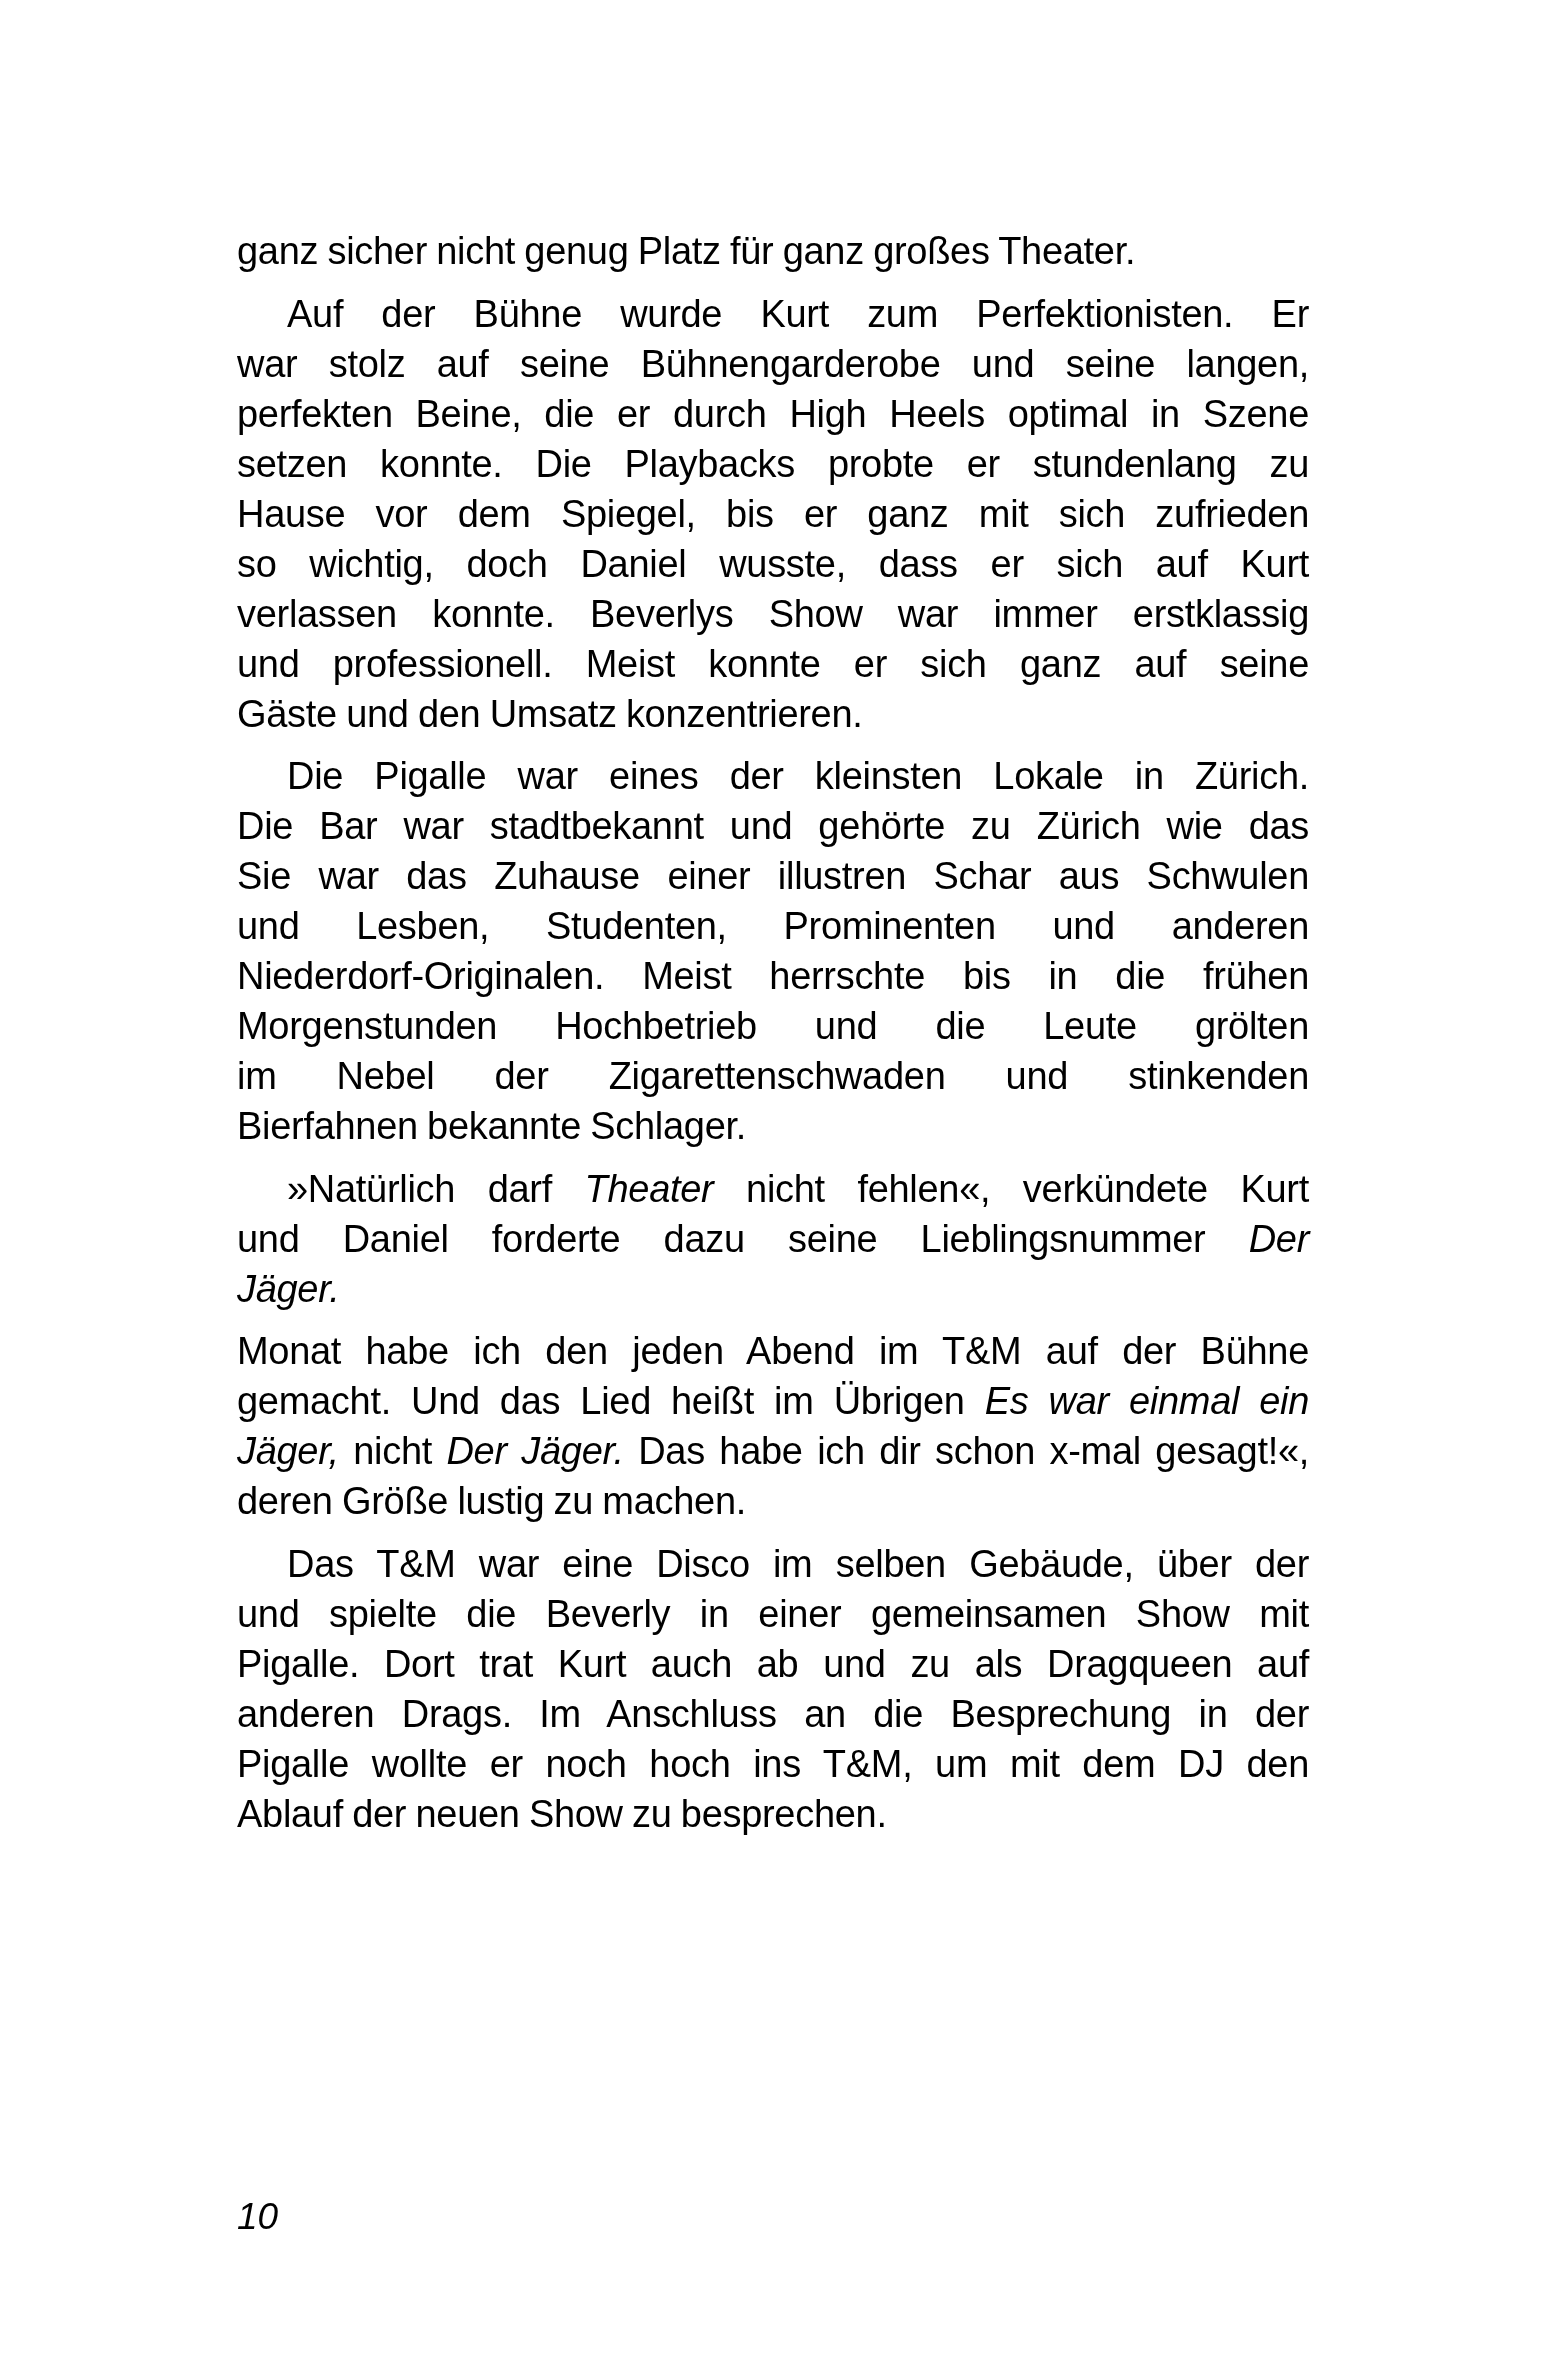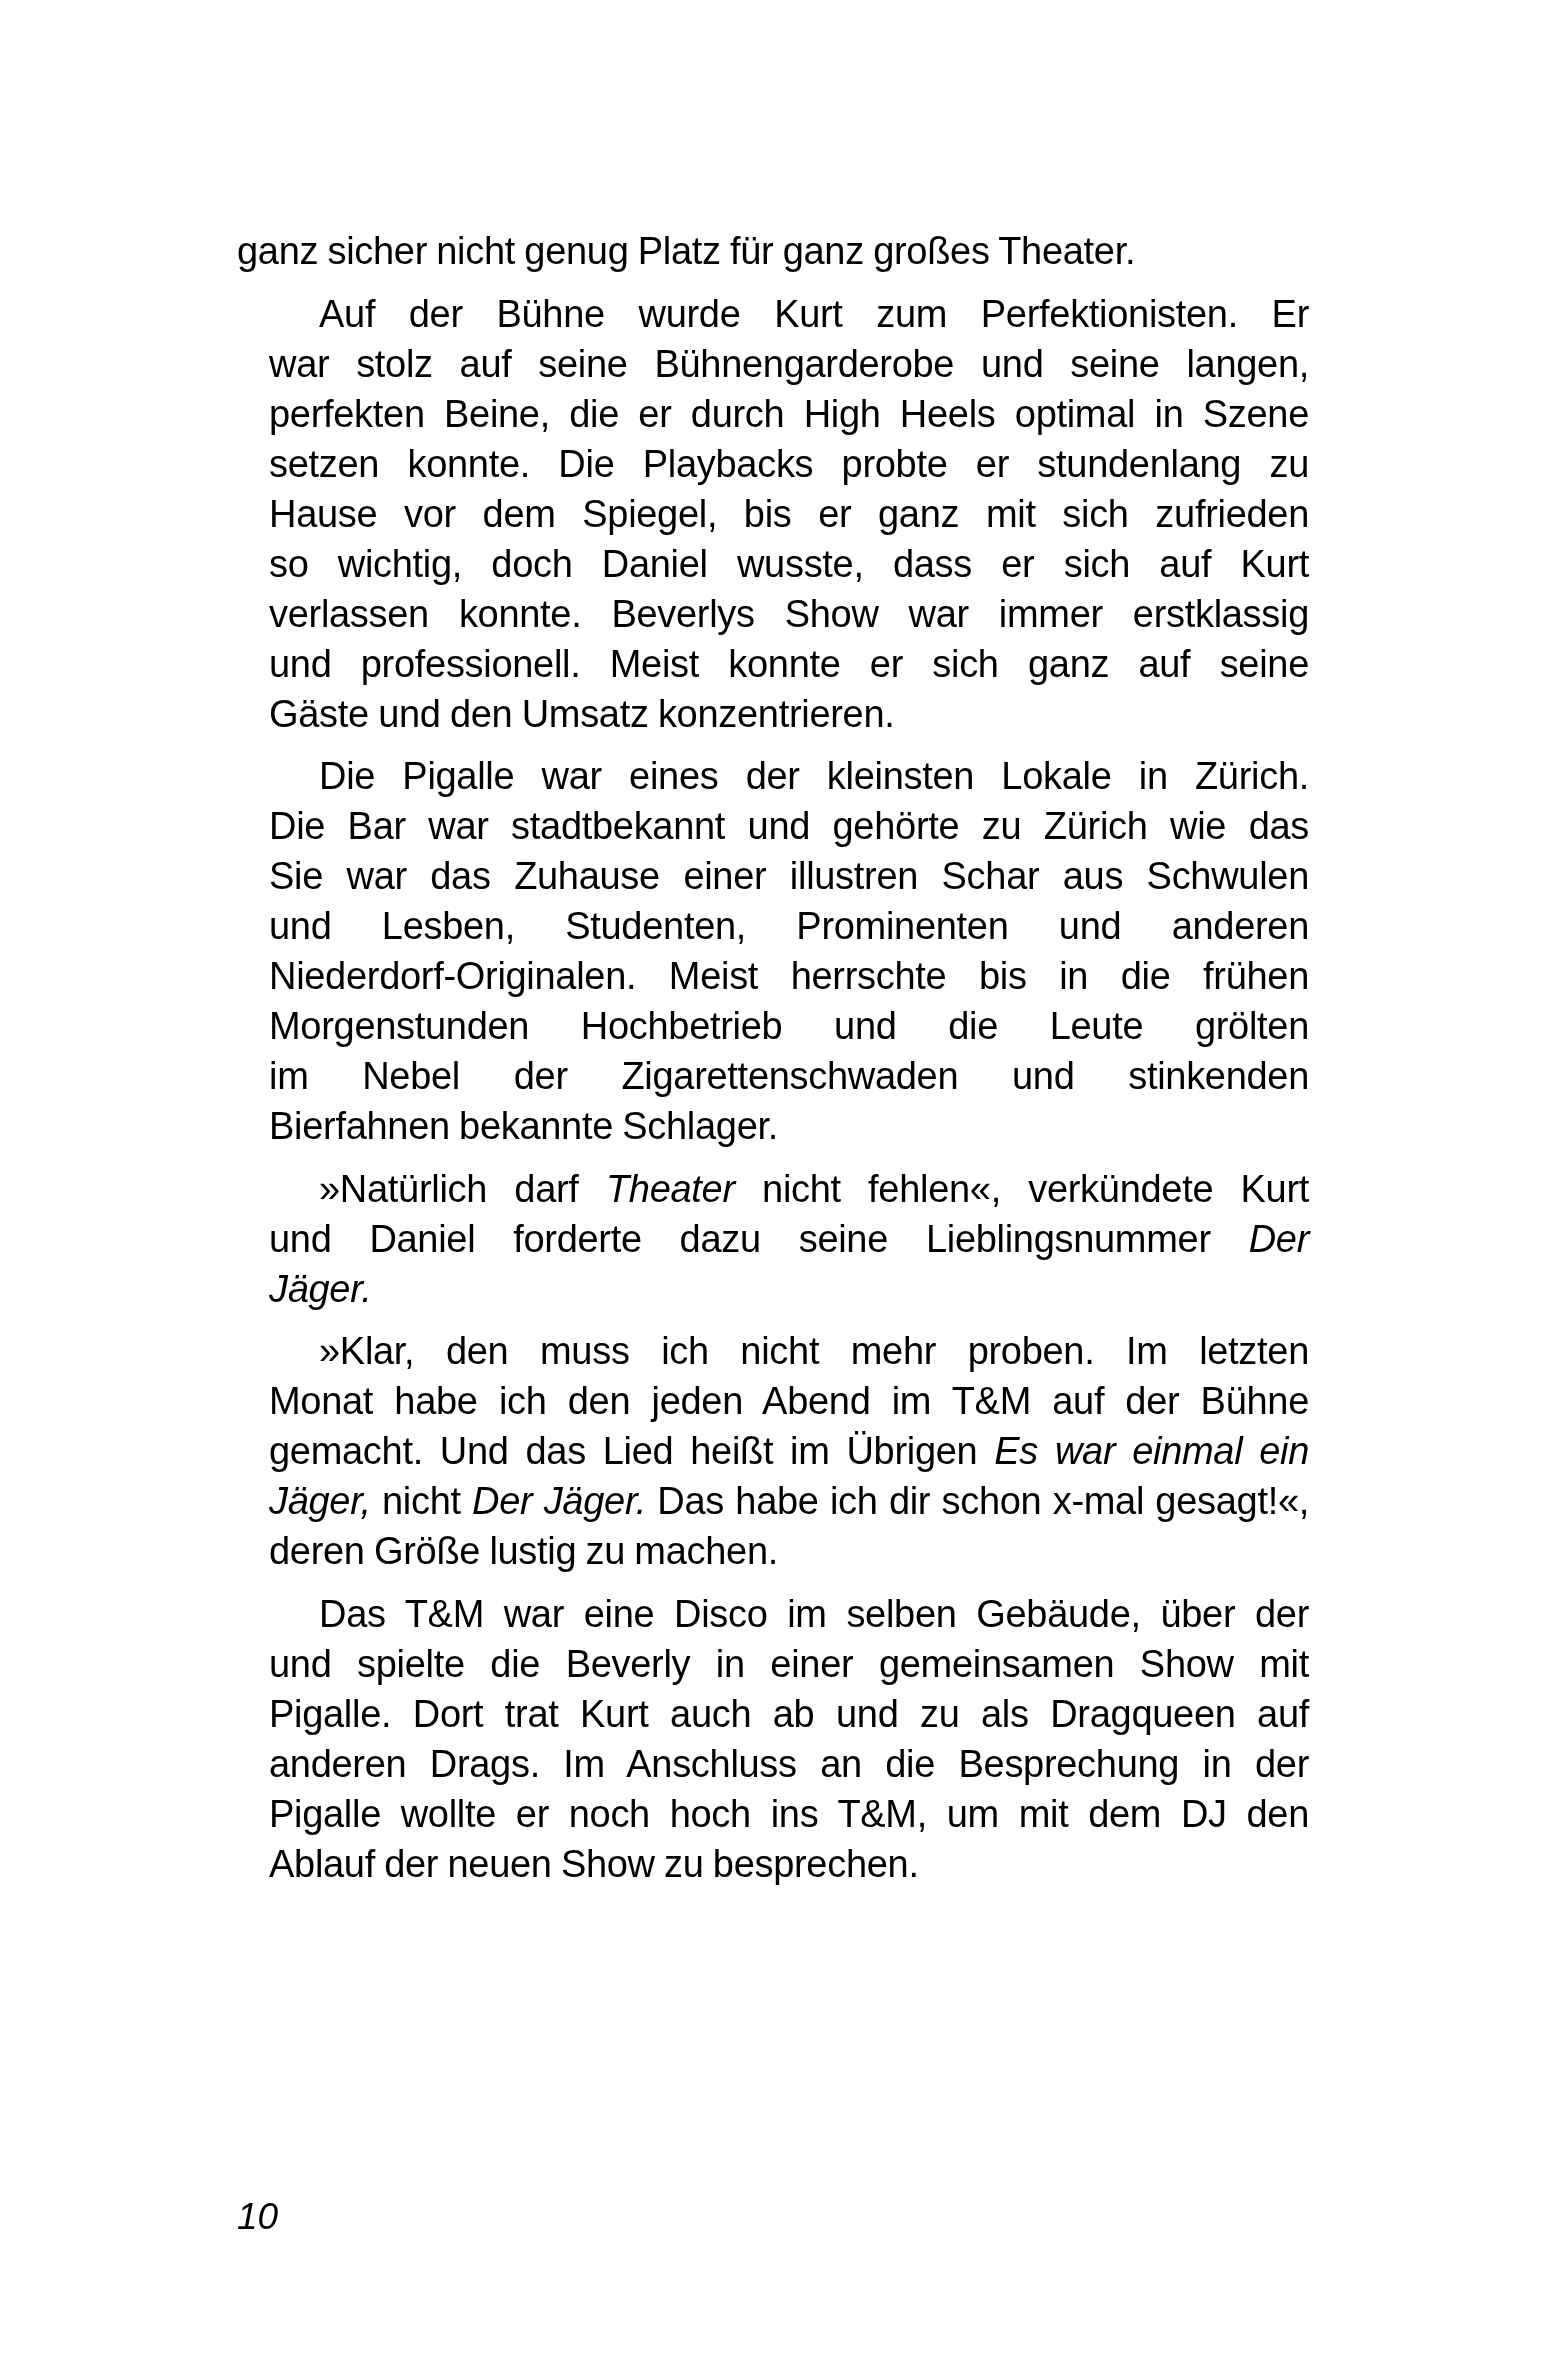--- a/index.html
+++ b/index.html
@@ -19,21 +19,21 @@
     position: absolute;
     left: 237px;
     top: 226px;
     width: 1072px;
     font-size: 38px;
     line-height: 50px;
     letter-spacing: -0.3px;
     word-spacing: -1px;
   }
 
-  .paragraph + .paragraph { margin-top: 12.6px; margin-left: 32px; }
+  .paragraph + .paragraph { margin-top: 12.6px; }
 
   .line {
     text-align: justify;
     text-align-last: justify;
   }
   .line.last { text-align-last: left; }
   .paragraph.indent .line.first { text-indent: 50px; }
 
   .it { font-style: italic; }
 
@@ -75,21 +75,20 @@
         <div class="line"><span class="rm">Morgenstunden Hochbetrieb und die Leute grölten</span></div>
         <div class="line"><span class="rm">im Nebel der Zigarettenschwaden und stinkenden</span></div>
         <div class="line last"><span class="rm">Bierfahnen bekannte Schlager.</span></div>
       </div>
       <div class="paragraph indent">
         <div class="line first"><span class="rm">»Natürlich darf </span><span class="it">Theater</span><span class="rm"> nicht fehlen«, verkündete Kurt</span></div>
         <div class="line"><span class="rm">und Daniel forderte dazu seine Lieblingsnummer </span><span class="it">Der</span></div>
         <div class="line last"><span class="it">Jäger.</span></div>
       </div>
       <div class="paragraph indent">
-        <div class="line first"><span class="rm">»Klar, den muss ich nicht mehr proben. Im letzten</span></div>
         <div class="line"><span class="rm">Monat habe ich den jeden Abend im T&amp;M auf der Bühne</span></div>
         <div class="line"><span class="rm">gemacht. Und das Lied heißt im Übrigen </span><span class="it">Es war einmal ein</span></div>
         <div class="line"><span class="it">Jäger,</span><span class="rm"> nicht </span><span class="it">Der Jäger.</span><span class="rm"> Das habe ich dir schon x-mal gesagt!«,</span></div>
         <div class="line last"><span class="rm">deren Größe lustig zu machen.</span></div>
       </div>
       <div class="paragraph indent">
         <div class="line first"><span class="rm">Das T&amp;M war eine Disco im selben Gebäude, über der</span></div>
         <div class="line"><span class="rm">und spielte die Beverly in einer gemeinsamen Show mit</span></div>
         <div class="line"><span class="rm">Pigalle. Dort trat Kurt auch ab und zu als Dragqueen auf</span></div>
         <div class="line"><span class="rm">anderen Drags. Im Anschluss an die Besprechung in der</span></div>

